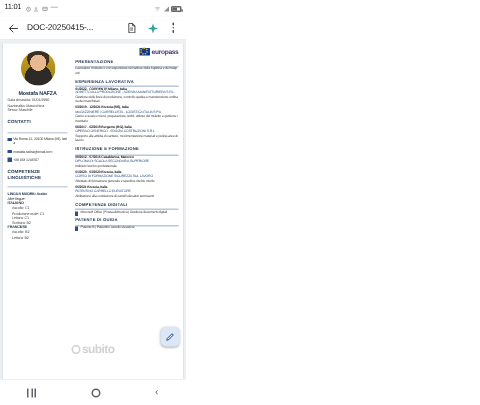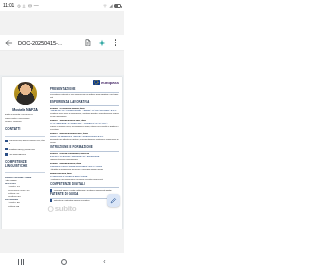--- a/index.html
+++ b/index.html
@@ -8,21 +8,20 @@
     font-family: "Liberation Sans", sans-serif;
     background: #ffffff;
     overflow: hidden;
   }
   #screen {
     position: relative;
     width: 124px; height: 270px;
     background: #f2f2f2;
     display: flex;
     flex-direction: column;
-    gap: 24px;
   }
 
   
   .statusbar {
     height: 11px;
     background: #ffffff;
     display: flex;
     align-items: center;
     padding: 0 3px;
     flex: 0 0 auto;

